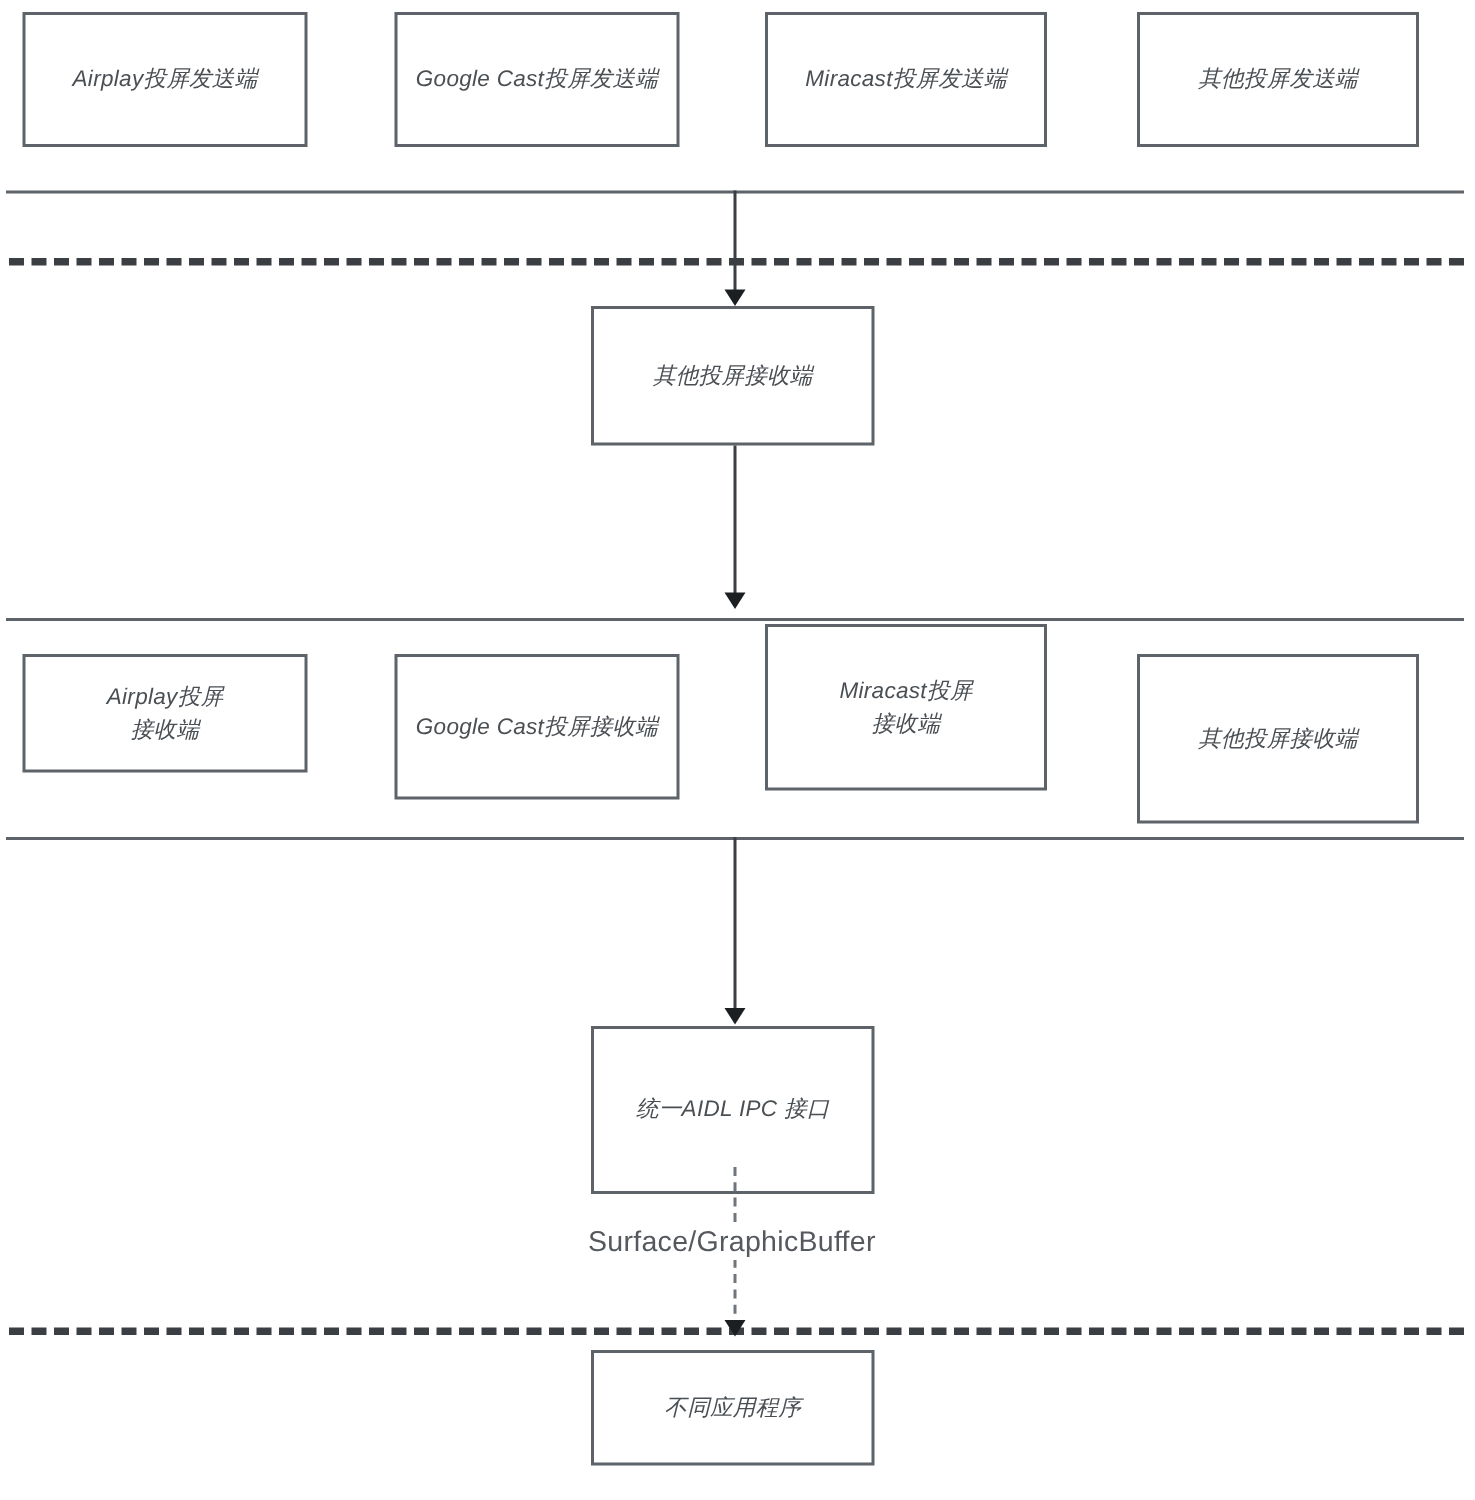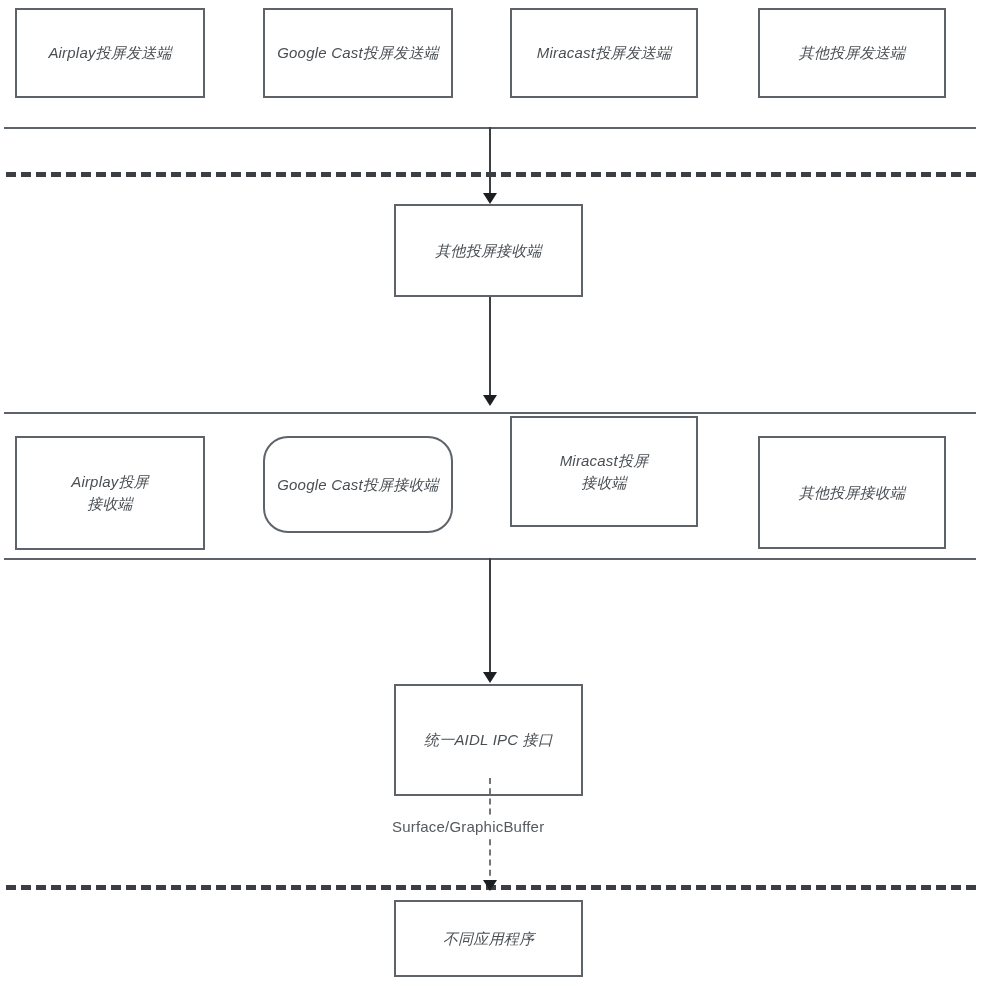--- a/index.html
+++ b/index.html
@@ -62,21 +62,21 @@
     position: absolute;
     width: 0;
     height: 0;
     border-left: 7px solid transparent;
     border-right: 7px solid transparent;
     border-top: 11px solid #1c1f22;
   }
   .edge-label {
     position: absolute;
     color: #55595e;
-    font-size: 15px;
+    font-size: 19px;
     white-space: nowrap;
     background: #ffffff;
     padding: 0 3px;
     letter-spacing: 0.2px;
   }
 </style>
 </head>
 <body>
 
 <div id="canvas">
@@ -106,26 +106,26 @@
 
   <div class="node" style="left:394px; top:204px; width:189px; height:93px;">
     <span class="node-label">其他投屏接收端</span>
   </div>
 
   <div class="vline" style="left:489px; top:297px; height:100px;"></div>
   <div class="arrowhead" style="left:483px; top:395px;"></div>
 
   <div class="hline" style="left:4px; top:412px; width:972px;"></div>
 
-  <div class="node" style="left:15px; top:436px; width:190px; height:114px;">
+  <div class="node" style="left:15px; top:436px; width:190px; height:79px;">
     <span class="node-label">Airplay投屏
 接收端</span>
   </div>
 
-  <div class="node" style="left:263px; top:436px; width:190px; height:97px;border-radius:25px;">
+  <div class="node" style="left:263px; top:436px; width:190px; height:97px;">
     <span class="node-label">Google Cast投屏接收端</span>
   </div>
 
   <div class="node" style="left:510px; top:416px; width:188px; height:111px;">
     <span class="node-label">Miracast投屏
 接收端</span>
   </div>
 
   <div class="node" style="left:758px; top:436px; width:188px; height:113px;">
     <span class="node-label">其他投屏接收端</span>

